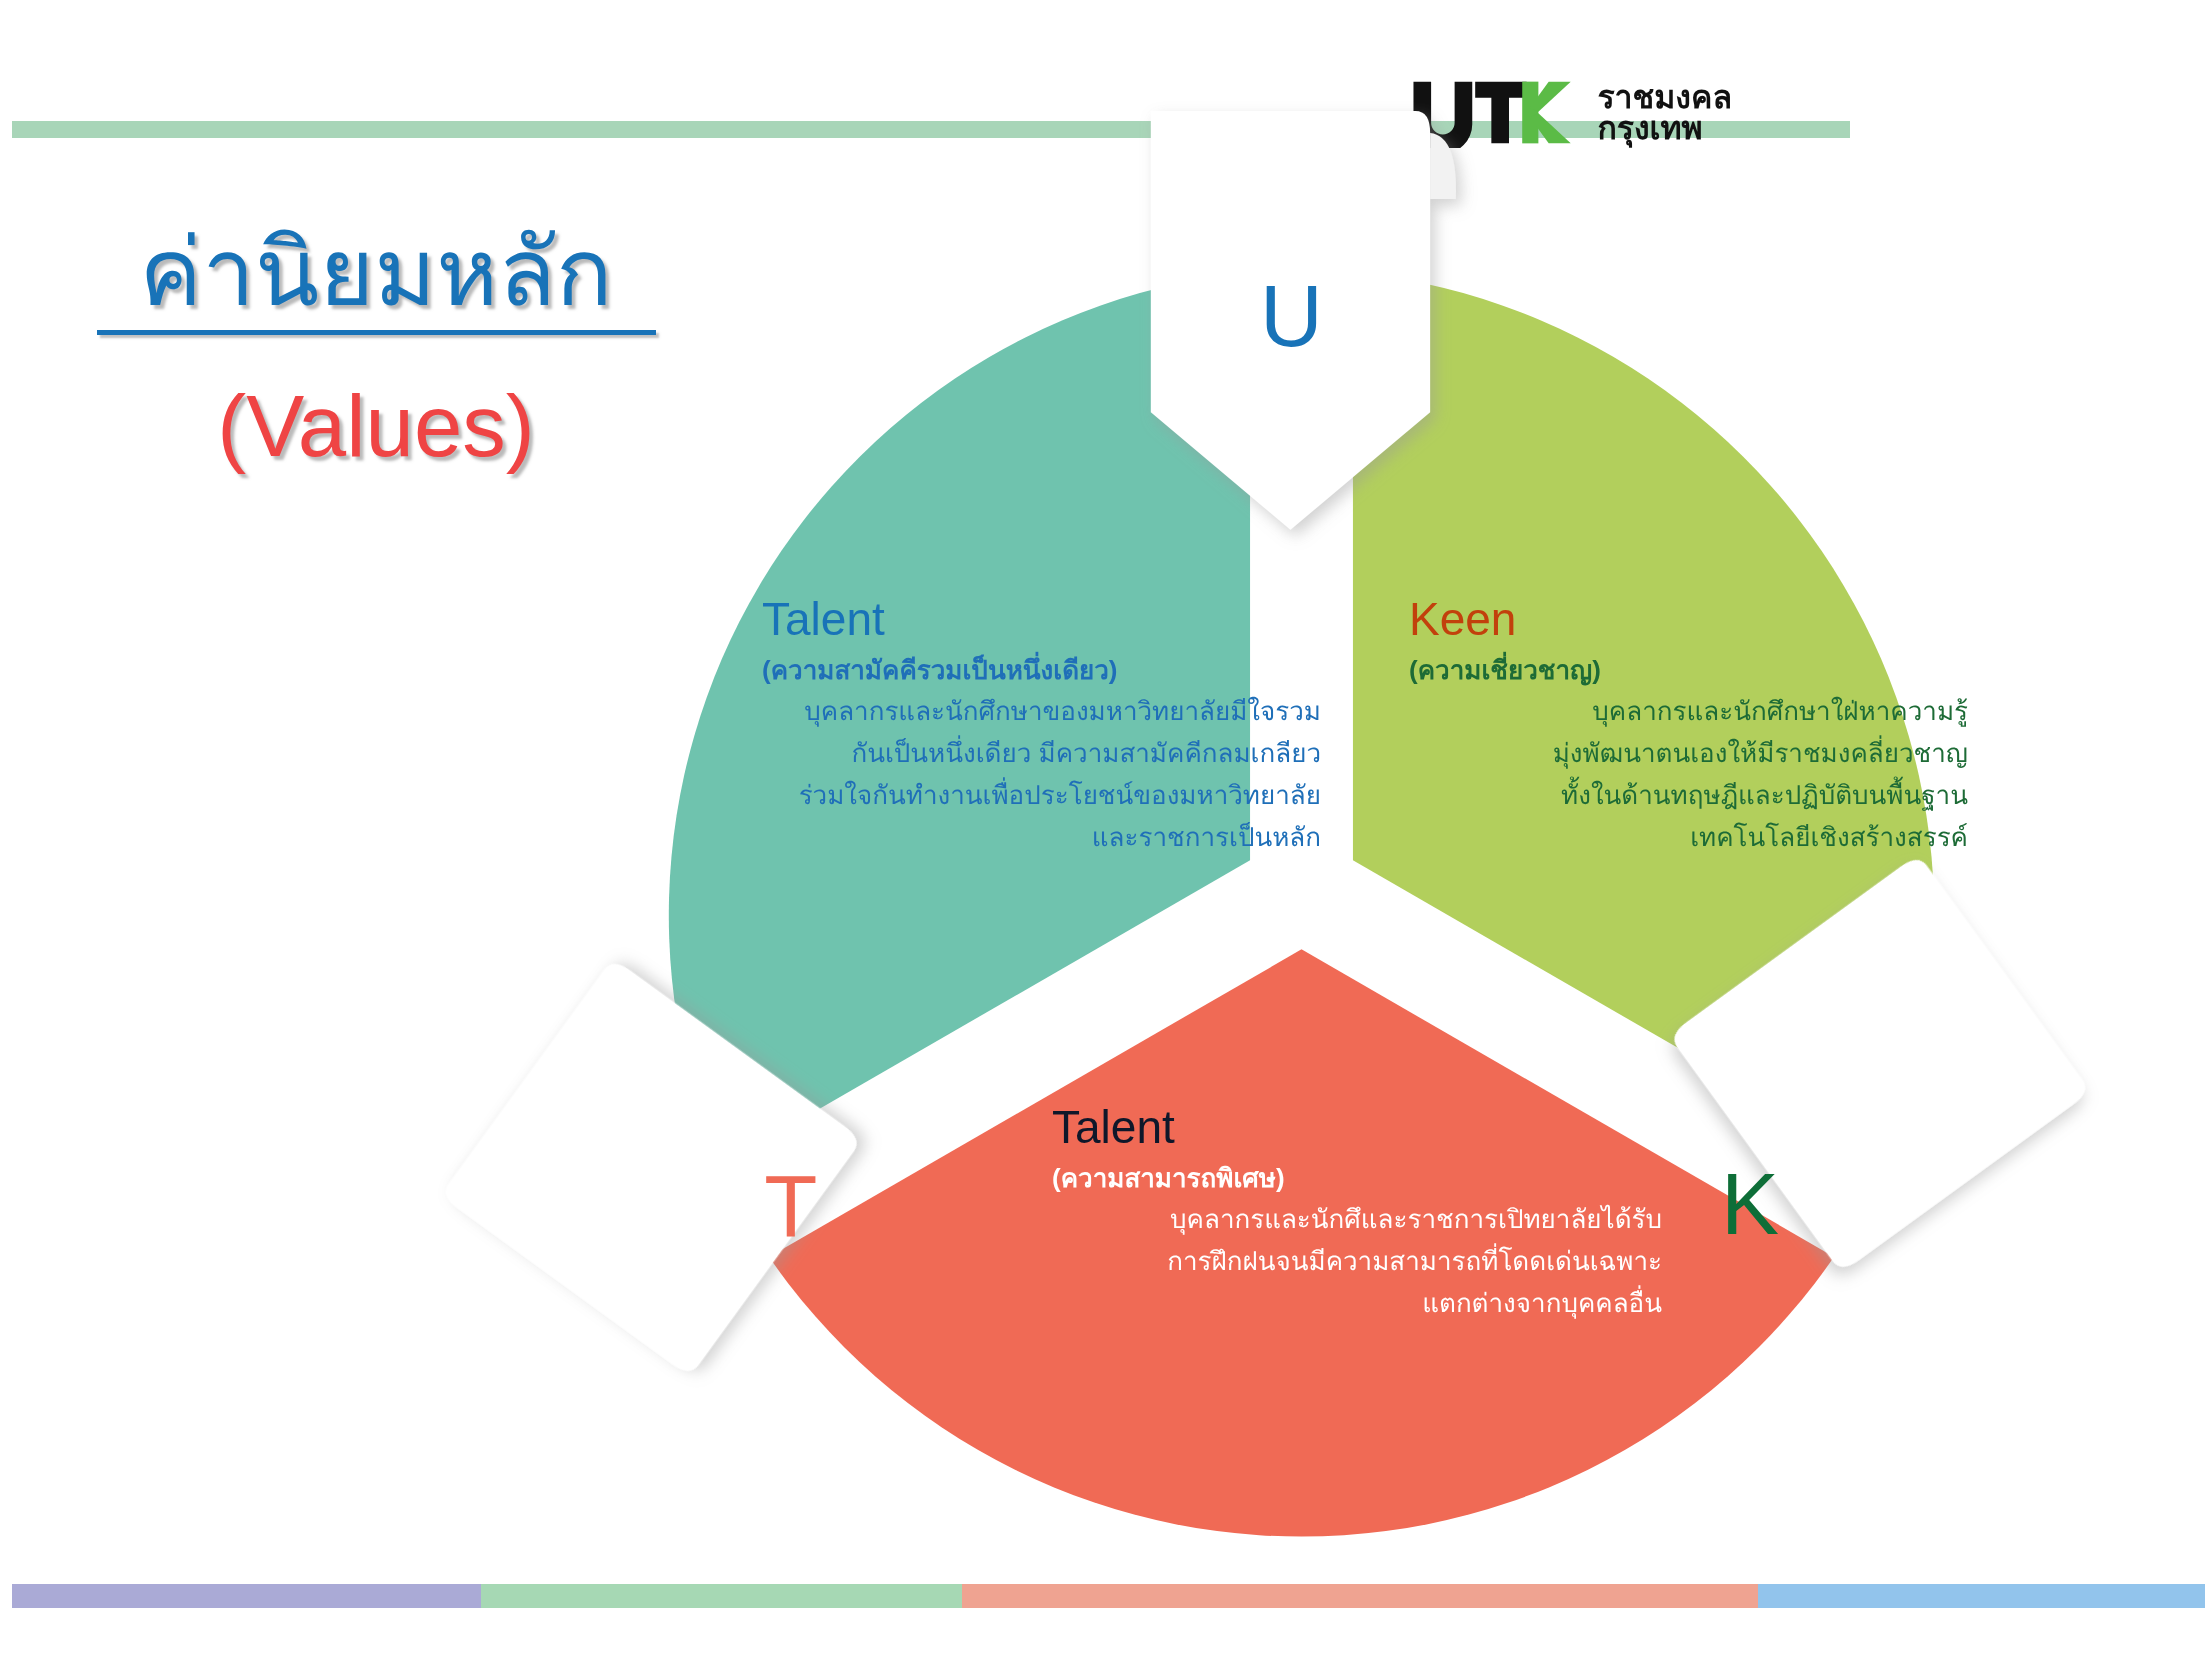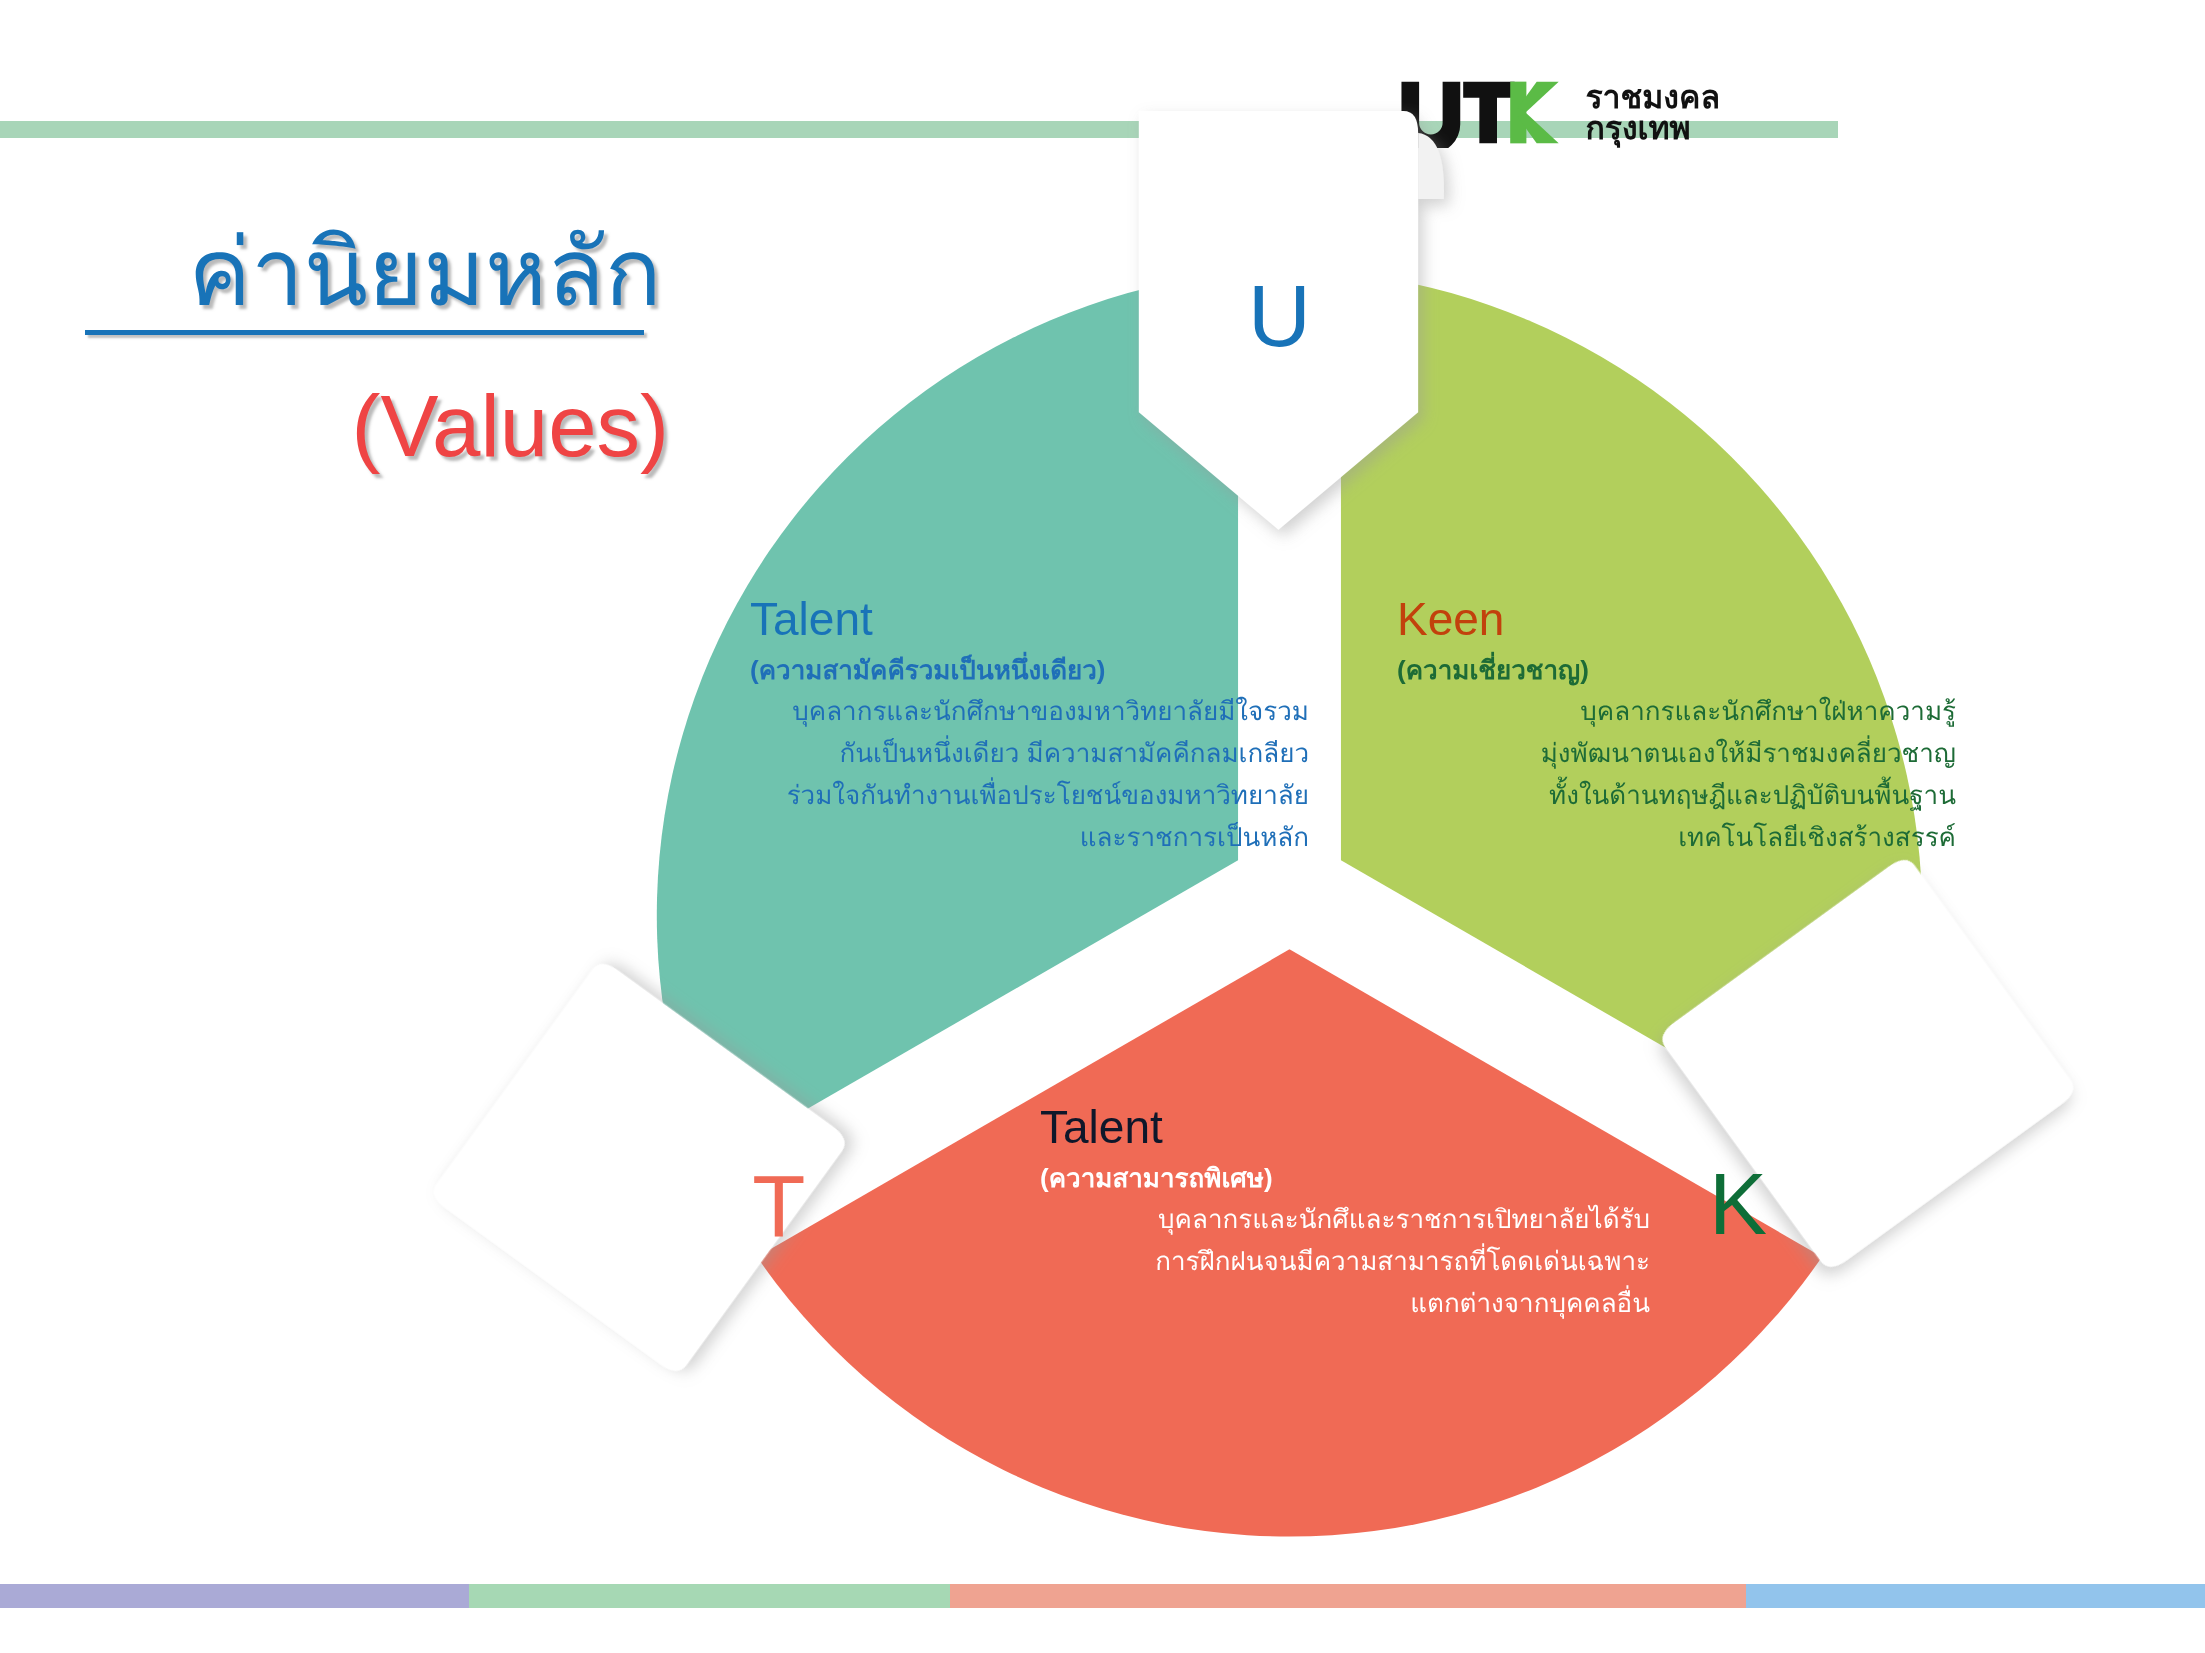--- a/index.html
+++ b/index.html
@@ -5,41 +5,41 @@
   * { margin:0; padding:0; box-sizing:border-box; }
   html,body { width:2205px; height:1654px; }
   body {
     background:#ffffff;
     font-family:"Liberation Sans", sans-serif;
     overflow:hidden;
     position:relative;
   }
 
   
-  #slide { position:absolute; left:0; top:0; width:1758px; height:1654px; background:#fff; }
+  #slide { position:absolute; left:12px; top:0; width:1758px; height:1654px; background:#fff; }
 
   
   .header-rule {
     position:absolute; left:0; top:121px; width:1838px; height:17px;
     background:#A8D5B8;
   }
   .logo-wrap {
     position:absolute; right:38px; top:77px;
     display:flex; align-items:center; gap:16px;
   }
   .logo-mark { position:relative; width:169px; height:71px; }
   .logo-mark svg { display:block; }
   .logo-thai { line-height:0.95; }
   .logo-thai div {
     font-family:"Liberation Sans", sans-serif;
     font-size:32px; font-weight:700; color:#111; letter-spacing:0px;
   }
 
   
-  .title-block { position:absolute; left:59px; top:221px; width:610px; text-align:right; }
+  .title-block { position:absolute; left:59px; top:221px; width:610px; text-align:center; }
   .title-main {
     font-size:94px; font-weight:400; color:#1873B8; line-height:1.1;
     text-shadow:3.7px 3.7px 2.9px rgba(130,130,130,0.55);
     display:inline-block; padding:0 7.4px;
   }
   .title-underline {
     width:559px; height:5.1px; background:#1873B8; margin:5.9px auto 0 auto;
     box-shadow:2.9px 2.9px 2.2px rgba(130,130,130,0.5);
   }
   .title-sub {

